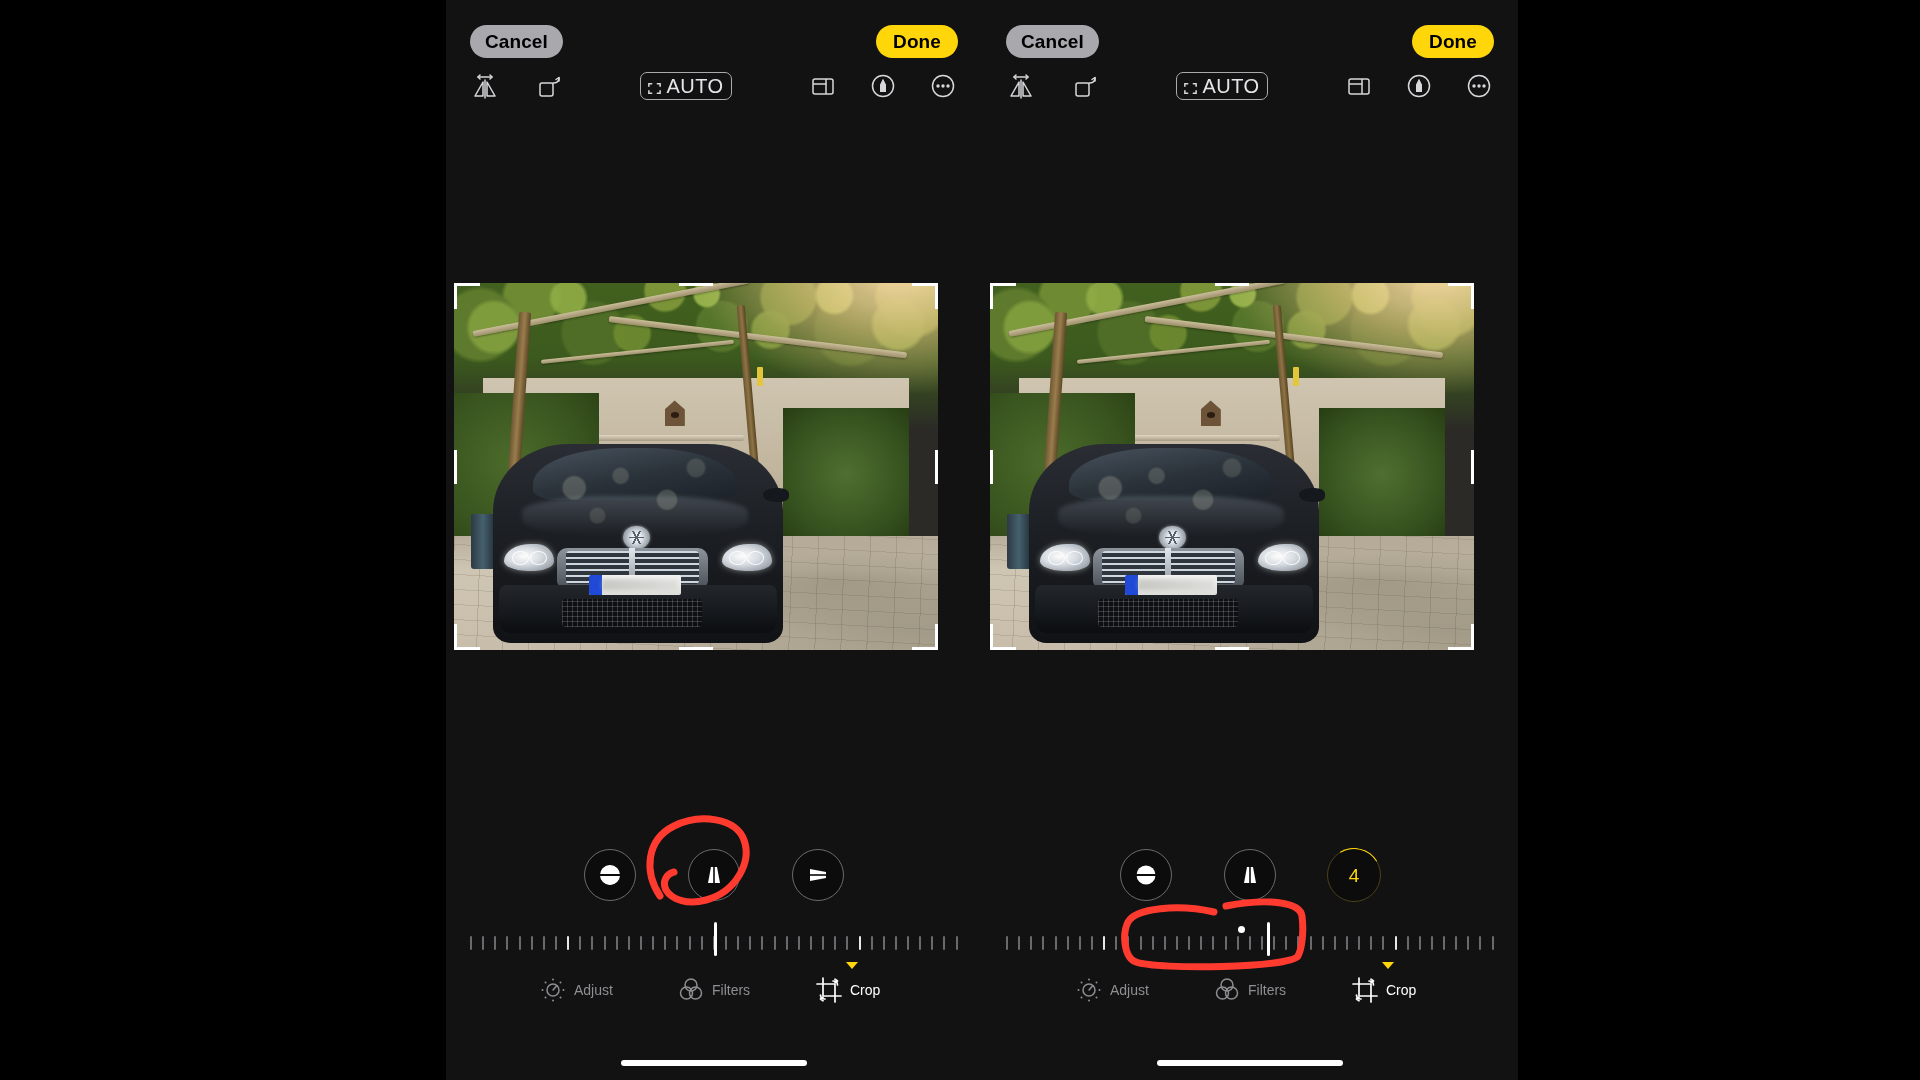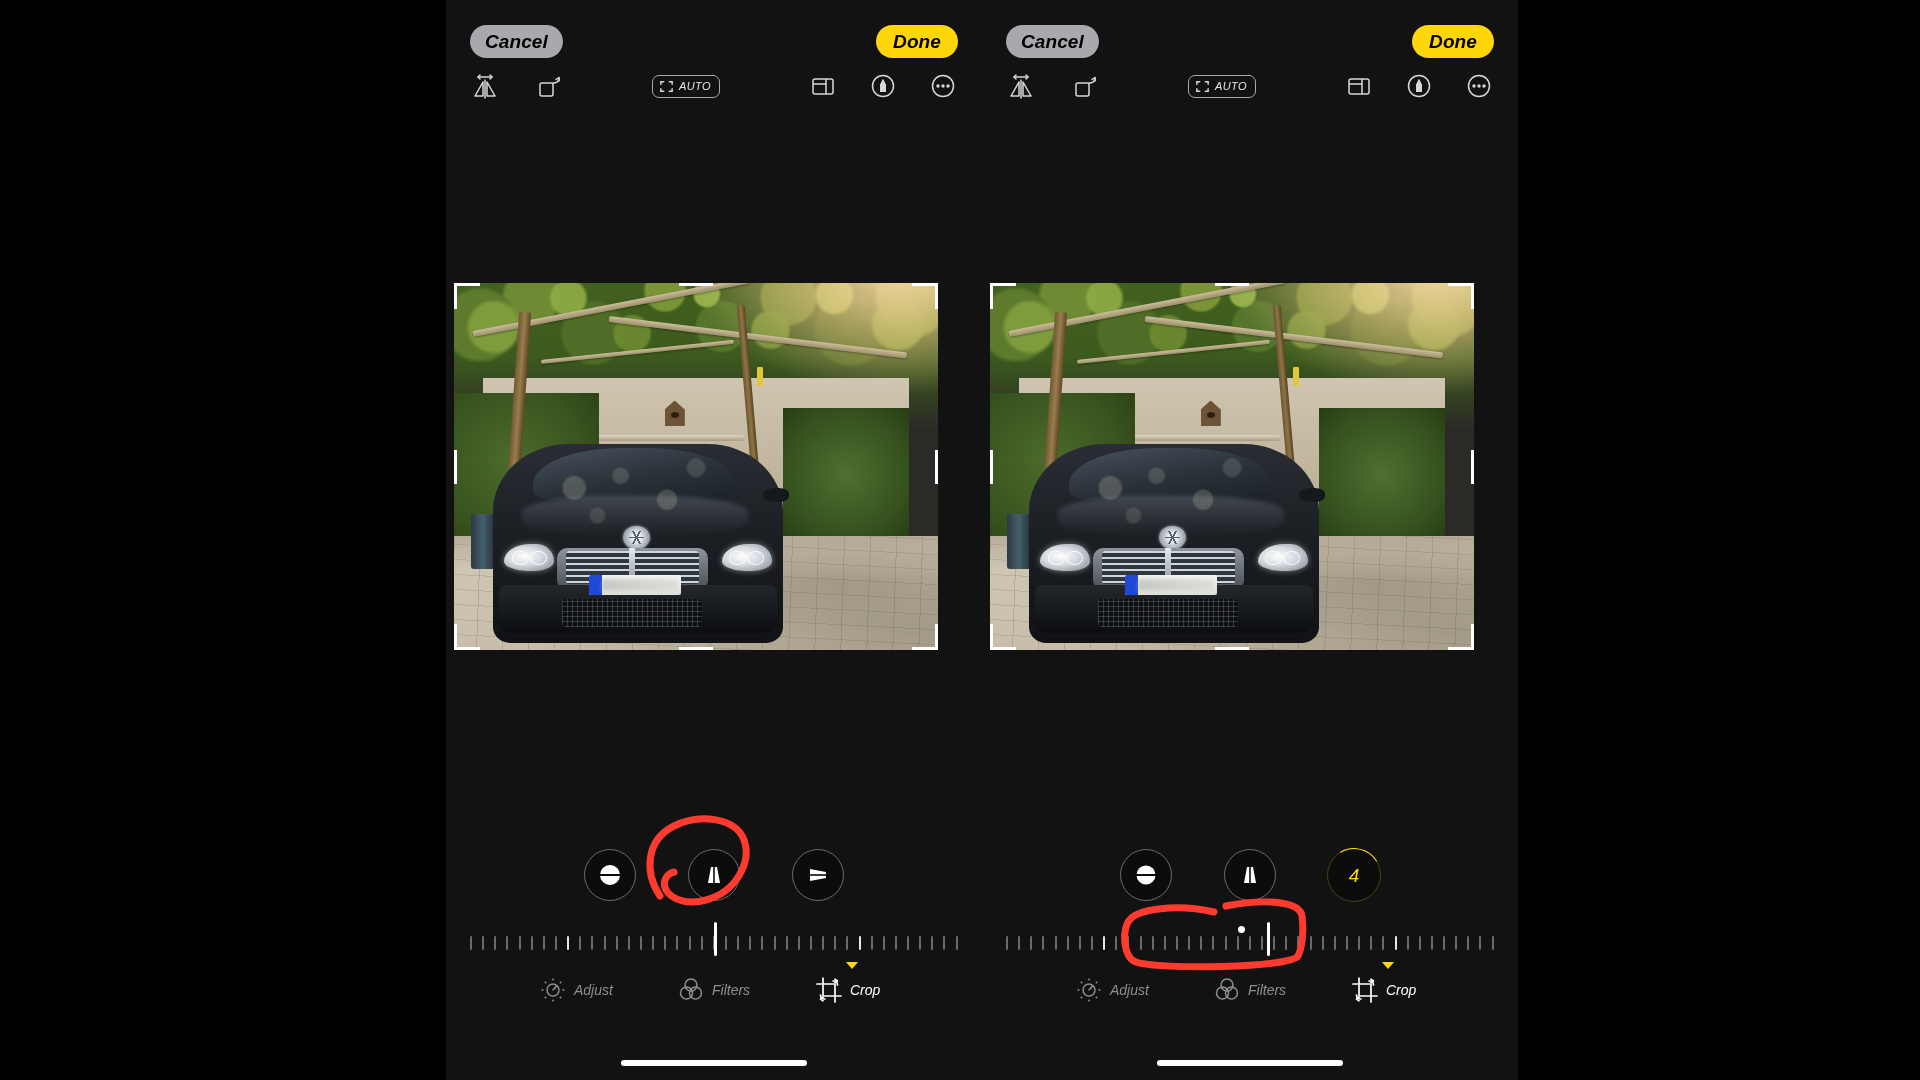--- a/index.html
+++ b/index.html
@@ -7,21 +7,20 @@
   html, body {
     width: 1920px; height: 1080px;
     background: #000;
     font-family: "Liberation Sans", sans-serif;
     overflow: hidden;
   }
   .stage {
     position: relative;
     width: 1920px; height: 1080px;
     background: #000;
-    font-style: italic;
   }
 
   
   .phone {
     position: absolute;
     top: 0;
     width: 536px;
     height: 1080px;
     background: #121212;
     overflow: hidden;
@@ -92,21 +91,21 @@
   .ticon svg { width: 100%; height: 100%; display: block; }
 
   .auto-chip {
     display: inline-flex;
     align-items: center;
     gap: 5px;
     border: 1.4px solid #a9a9ae;
     border-radius: 7px;
     padding: 3px 8px 3px 6px;
     color: #e6e6ea;
-    font-size: 11px;
+    font-size: 20px;
     letter-spacing: .4px;
     line-height: 1;
   }
   .auto-chip .auto-glyph { width: 15px; height: 15px; display: block; }
 
   
   .photo-wrap {
     position: absolute;
     left: 0; right: 0;
   }

